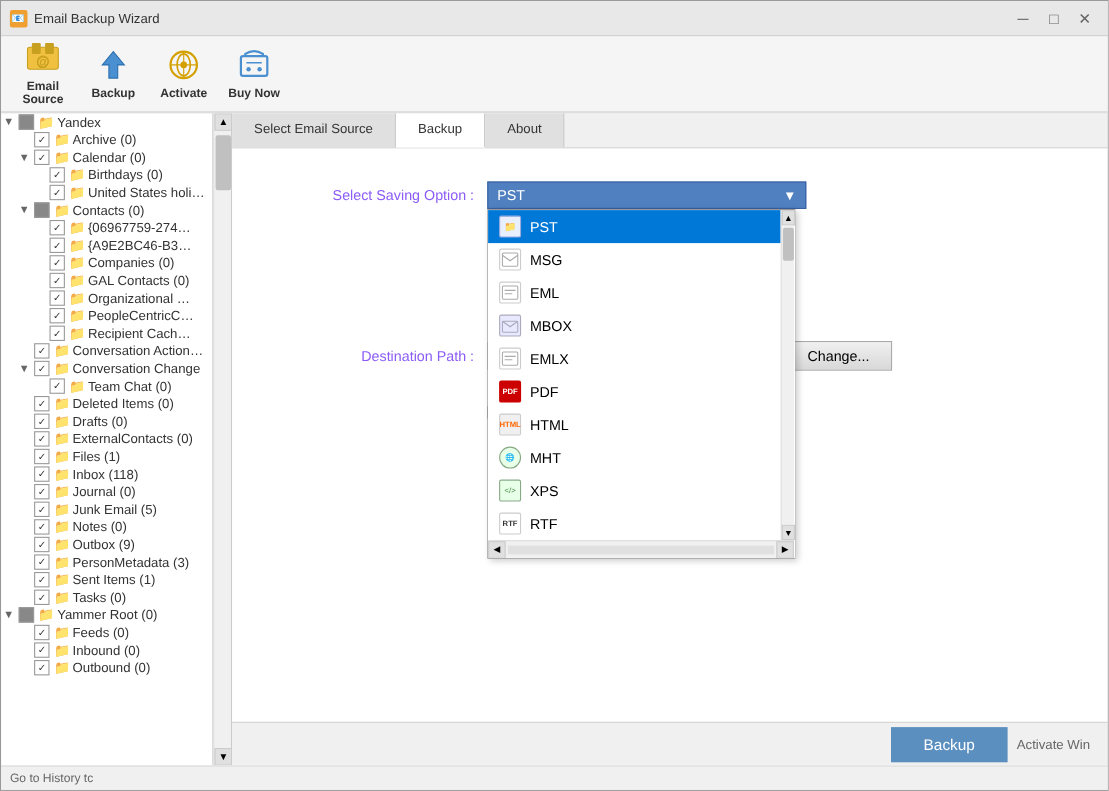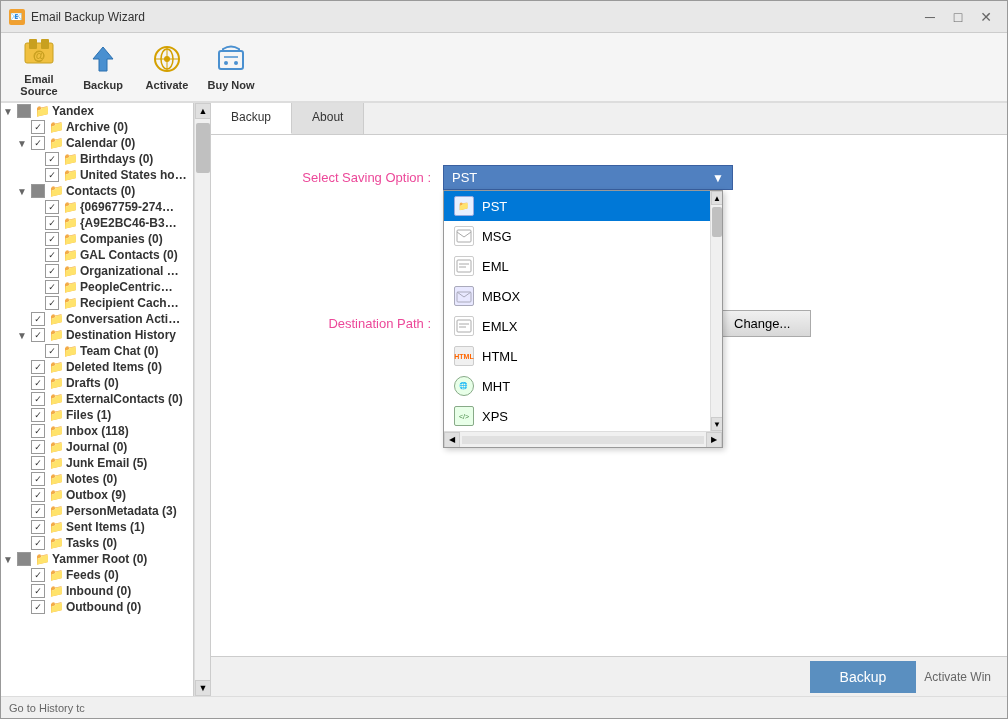--- a/index.html
+++ b/index.html
@@ -24,34 +24,34 @@
     
     .main-content { display: flex; flex: 1; overflow: hidden; }
     
     .sidebar { width: 210px; background: white; border-right: 1px solid #ccc; overflow-y: auto; overflow-x: hidden; }
     .tree-node { display: flex; align-items: center; padding: 1px 0; cursor: pointer; white-space: nowrap; }
     .tree-node .expand { width: 14px; font-size: 10px; color: #666; text-align: center; flex-shrink: 0; }
     .tree-node .checkbox { width: 14px; height: 14px; border: 1px solid #999; display: inline-flex; align-items: center; justify-content: center; margin: 0 2px; flex-shrink: 0; background: white; }
     .tree-node .checkbox.checked::after { content: '✓'; font-size: 9px; color: #333; }
     .tree-node .checkbox.partial { background: #888; }
     .tree-node .folder-icon { margin: 0 2px; flex-shrink: 0; }
-    .tree-node .node-label { font-size: 12px; color: #333; overflow: hidden; text-overflow: ellipsis; font-weight: bold; }
+    .tree-node .node-label { font-size: 12px; color: #333; overflow: hidden; text-overflow: ellipsis; }
     .indent-1 { padding-left: 14px; }
     .indent-2 { padding-left: 28px; }
     
     .right-panel { flex: 1; display: flex; flex-direction: column; }
     
     .tabs { background: #f0f0f0; border-bottom: 1px solid #ccc; display: flex; height: 32px; }
     .tab { padding: 6px 20px; cursor: pointer; font-size: 13px; border-right: 1px solid #ccc; background: #e0e0e0; color: #333; }
     .tab.active { background: white; border-bottom: 1px solid white; font-weight: 500; }
     
     .content-area { flex: 1; background: white; padding: 30px 40px; position: relative; }
     
     .form-row { display: flex; align-items: center; margin-bottom: 20px; }
-    .form-label { width: 180px; font-size: 13px; color: #ec4899; text-align: right; margin-right: 12px; }
+    .form-label { width: 180px; font-size: 13px; color: #8b5cf6; text-align: right; margin-right: 12px; }
     .select-display { border: 1px solid #aaa; background: white; padding: 4px 8px; display: flex; align-items: center; justify-content: space-between; cursor: pointer; }
     
     .dropdown-open { position: absolute; top: 100%; left: 0; width: 290px; background: white; border: 1px solid #999; z-index: 100; box-shadow: 2px 2px 6px rgba(0,0,0,0.2); max-height: 360px; overflow-y: auto; }
     .dropdown-item { display: flex; align-items: center; padding: 5px 10px; cursor: pointer; gap: 8px; }
     .dropdown-item.selected { background: #0078d7; color: white; }
     .dropdown-item-icon { width: 20px; height: 20px; flex-shrink: 0; }
     .dropdown-item-label { font-size: 13px; }
     
     .dest-row { display: flex; align-items: center; margin-bottom: 30px; }
     .dest-input { border: 1px solid #aaa; padding: 4px 8px; font-size: 13px; width: 280px; background: #f8f8f8; }
@@ -236,21 +236,21 @@
           <span class="expand"> </span>
           <span class="checkbox checked"></span>
           <span class="folder-icon" style="color:#f0c040;">📁</span>
           <span class="node-label" style="max-width:120px;overflow:hidden;text-overflow:ellipsis;">Conversation Action S...</span>
         </div>
 
         <div class="tree-node indent-1">
           <span class="expand">▼</span>
           <span class="checkbox checked"></span>
           <span class="folder-icon" style="color:#f0c040;">📁</span>
-          <span class="node-label">Destination History</span>
+          <span class="node-label">Conversation Change</span>
         </div>
 
         <div class="tree-node indent-2">
           <span class="expand"> </span>
           <span class="checkbox checked"></span>
           <span class="folder-icon" style="color:#f0c040;">📁</span>
           <span class="node-label">Team Chat (0)</span>
         </div>
 
         <div class="tree-node indent-1">
@@ -372,20 +372,23 @@
         <div style="flex:1; background:#f0f0f0; position:relative;">
           <div style="width:14px; height:50px; background:#c0c0c0; border-radius:2px; margin:1px auto; margin-top:4px;"></div>
         </div>
         <div style="width:16px; height:16px; background:#e0e0e0; border:1px solid #ccc; display:flex; align-items:center; justify-content:center; cursor:pointer; font-size:9px; flex-shrink:0;">▼</div>
       </div>
     </div>
 
     <div class="right-panel">
 
       <div class="tabs">
+        <div class="tab">
+          <span>Select Email Source</span>
+        </div>
         <div class="tab active">
           <span>Backup</span>
         </div>
         <div class="tab">
           <span>About</span>
         </div>
       </div>
 
       <div class="content-area">
 
@@ -442,36 +445,44 @@
                     <div class="dropdown-item-icon" style="width:20px; height:20px; background:white; border:1px solid #ccc; border-radius:2px; display:flex; align-items:center; justify-content:center;">
                       <svg width="16" height="16" viewBox="0 0 16 16">
                           <rect x="1" y="2" width="14" height="12" rx="1" fill="white" stroke="#aaa" stroke-width="1"></rect>
                           <line x1="3" y1="6" x2="13" y2="6" stroke="#aaa" stroke-width="1"></line>
                           <line x1="3" y1="9" x2="10" y2="9" stroke="#aaa" stroke-width="1"></line>
                         </svg>
                     </div>
                     <span class="dropdown-item-label">EMLX</span>
                   </div>
 
+                  <div class="dropdown-item">
+                    <div class="dropdown-item-icon icon-pdf" style="width:20px; height:20px; background:#cc0000; color:white; border-radius:2px; display:flex; align-items:center; justify-content:center; font-size:7px; font-weight:bold;">PDF</div>
+                    <span class="dropdown-item-label">PDF</span>
+                  </div>
 
                   <div class="dropdown-item">
                     <div class="dropdown-item-icon" style="width:20px; height:20px; background:#f0f0f0; border:1px solid #ccc; border-radius:2px; display:flex; align-items:center; justify-content:center; font-size:7px; font-weight:bold; color:#f60;">HTML</div>
                     <span class="dropdown-item-label">HTML</span>
                   </div>
 
                   <div class="dropdown-item">
                     <div class="dropdown-item-icon" style="width:20px; height:20px; background:#e8ffe8; border:1px solid #8a8; border-radius:50%; display:flex; align-items:center; justify-content:center; font-size:7px; color:#484;">🌐</div>
                     <span class="dropdown-item-label">MHT</span>
                   </div>
 
                   <div class="dropdown-item">
                     <div class="dropdown-item-icon" style="width:20px; height:20px; background:#e8ffe8; border:1px solid #8a8; border-radius:2px; display:flex; align-items:center; justify-content:center; font-size:7px; color:#484;">&lt;/&gt;</div>
                     <span class="dropdown-item-label">XPS</span>
                   </div>
 
+                  <div class="dropdown-item">
+                    <div class="dropdown-item-icon icon-rtf" style="width:20px; height:20px; background:white; border:1px solid #ccc; border-radius:2px; display:flex; align-items:center; justify-content:center; font-size:7px; color:#333; font-weight:bold;">RTF</div>
+                    <span class="dropdown-item-label">RTF</span>
+                  </div>
                 </div>
 
                 <div style="width:12px; background:#f0f0f0; border-left:1px solid #ddd; display:flex; flex-direction:column;">
                   <div style="width:12px; height:14px; background:#e0e0e0; border:1px solid #ccc; display:flex; align-items:center; justify-content:center; font-size:8px; cursor:pointer;">▲</div>
                   <div style="flex:1; position:relative; background:#f0f0f0;">
                     <div style="width:10px; height:30px; background:#c0c0c0; border-radius:2px; margin:1px auto; margin-top:2px;"></div>
                   </div>
                   <div style="width:12px; height:14px; background:#e0e0e0; border:1px solid #ccc; display:flex; align-items:center; justify-content:center; font-size:8px; cursor:pointer;">▼</div>
                 </div>
               </div>

